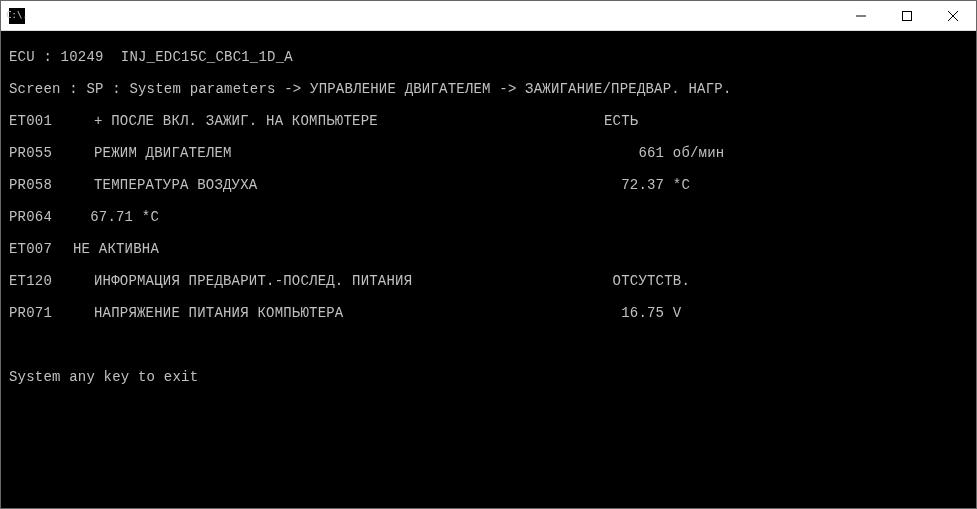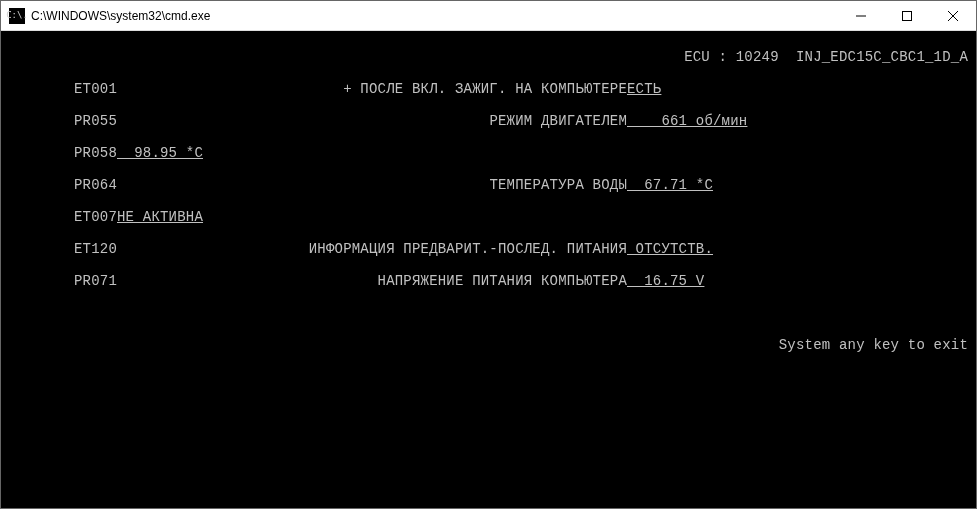--- a/index.html
+++ b/index.html
@@ -74,46 +74,43 @@
       flex: 1;
       background: #000;
       color: #c0c0c0;
       font-family: Consolas, "Courier New", monospace;
       font-size: 14px;
       line-height: 16px;
       padding: 2px 8px;
       white-space: pre;
       overflow: hidden;
       letter-spacing: 0.2px;
-      text-align: right;
     }
     .row {
       display: flex;
     }
     .code {
       display: inline-block;
       width: 64px;
-      margin-left: 44px;
     }
     .desc {
       display: inline-block;
       width: 510px;
+      margin-left: 21px;
     }
     .val {
       display: inline-block;
-      text-decoration: underline;
     }
   </style>
 </head>
 <body>
 
 <div class="window">
   <div class="titlebar">
     <div class="titlebar-icon">C:\.</div>
-    <div class="titlebar-title">C:\WINDOWS\system32\cmd.exe</div>
     <div class="titlebar-spacer"></div>
     <div class="titlebar-buttons">
       <button class="title-btn">
         <svg viewBox="0 0 10 10">
             <line x1="0" y1="5" x2="10" y2="5" stroke="#000" stroke-width="1"></line>
           </svg>
       </button>
       <button class="title-btn">
         <svg viewBox="0 0 10 10">
             <rect x="0.5" y="0.5" width="9" height="9" fill="none" stroke="#000" stroke-width="1"></rect>
@@ -122,23 +119,24 @@
       <button class="title-btn close">
         <svg viewBox="0 0 10 10">
             <line x1="0" y1="0" x2="10" y2="10" stroke="#000" stroke-width="1"></line>
             <line x1="10" y1="0" x2="0" y2="10" stroke="#000" stroke-width="1"></line>
           </svg>
       </button>
     </div>
   </div>
   <div class="console">
 <div>ECU : 10249  INJ_EDC15C_CBC1_1D_A</div>
+<div>Screen : SP : System parameters -&gt; УПРАВЛЕНИЕ ДВИГАТЕЛЕМ -&gt; ЗАЖИГАНИЕ/ПРЕДВАР. НАГР.</div>
 <div class="row"><span class="code">ET001</span><span class="desc">+ ПОСЛЕ ВКЛ. ЗАЖИГ. НА КОМПЬЮТЕРЕ</span><span class="val">ЕСТЬ</span></div>
 <div class="row"><span class="code">PR055</span><span class="desc">РЕЖИМ ДВИГАТЕЛЕМ</span><span class="val">    661 об/мин</span></div>
-<div class="row"><span class="code">PR058</span><span class="val">  98.95 *C</span></div>
-<div class="row"><span class="code">PR064</span><span class="desc">ТЕМПЕРАТУРА ВОДЫ</span><span class="val">  67.71 *C</span></div>
+<div class="row"><span class="code">PR058</span><span class="desc">ТЕМПЕРАТУРА ВОЗДУХА</span><span class="val">  72.37 *C</span></div>
+<div class="row"><span class="code">PR064</span><span class="val">  67.71 *C</span></div>
 <div class="row"><span class="code">ET007</span><span class="val">НЕ АКТИВНА</span></div>
 <div class="row"><span class="code">ET120</span><span class="desc">ИНФОРМАЦИЯ ПРЕДВАРИТ.-ПОСЛЕД. ПИТАНИЯ</span><span class="val"> ОТСУТСТВ.</span></div>
 <div class="row"><span class="code">PR071</span><span class="desc">НАПРЯЖЕНИЕ ПИТАНИЯ КОМПЬЮТЕРА</span><span class="val">  16.75 V</span></div>
 <div> </div>
 <div>System any key to exit</div>
 </div>
 </div>
 
 </body></html>

